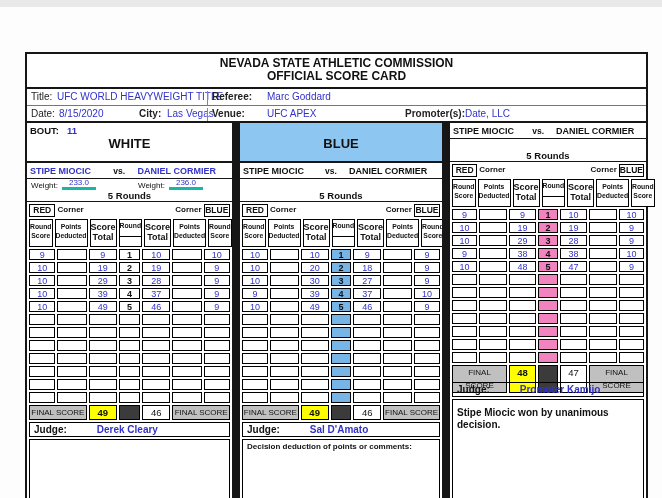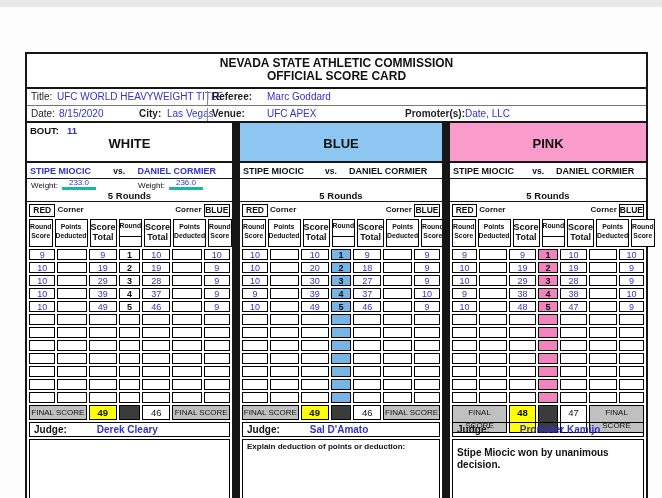--- a/index.html
+++ b/index.html
@@ -444,30 +444,26 @@
       <div class="f fwhite">46</div>
       <div class="f flbl">FINAL SCORE</div>
     </div>
 
     <div class="judge-row">
       <span class="jl">Judge:</span>
       <span class="jn">Sal D'Amato</span>
     </div>
 
     <div class="footer-box">
-      <div class="fl">Explain deduction of points or deduction:</div>
+      <div class="fl">Decision deduction of points or comments:</div>
       <div class="ft"></div>
     </div>
   </div>
 <div class="divider"></div>
   <div class="card w2">
-    <div class="card-top" style="background: rgb(250, 156, 203);">
-
-      <div class="card-name">PINK</div>
-    </div>
 
     <div class="fighters">
       <span class="rf" style="color: rgb(17, 17, 17);">STIPE MIOCIC</span>
       <span class="vs">vs.</span>
       <span class="bf" style="color: rgb(17, 17, 17);">DANIEL CORMIER</span>
     </div>
 
     <div class="weights">
       <div class="wline hidden">
         <span class="wg wg1">

